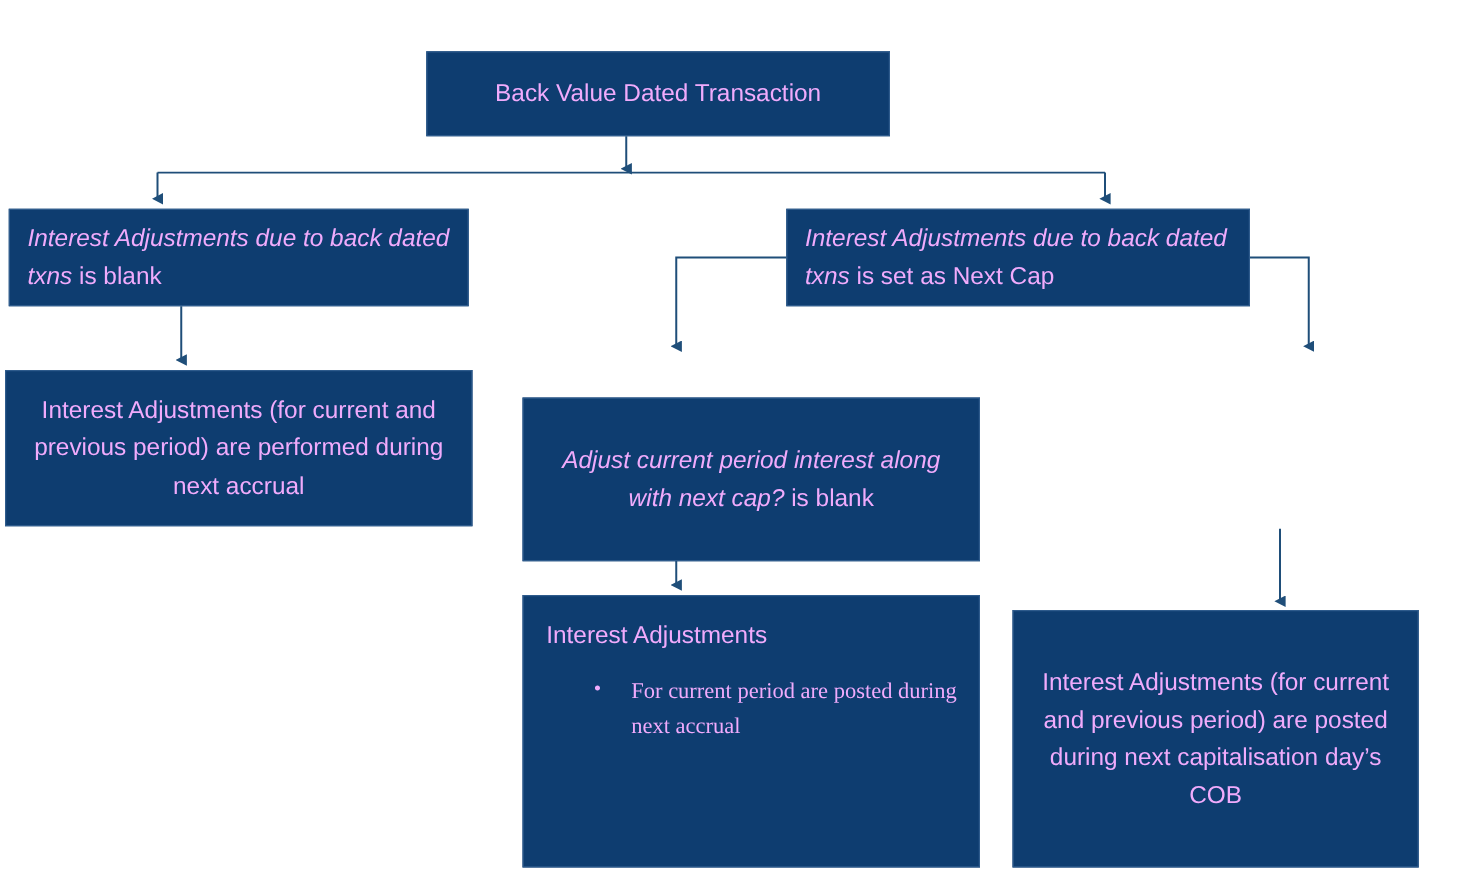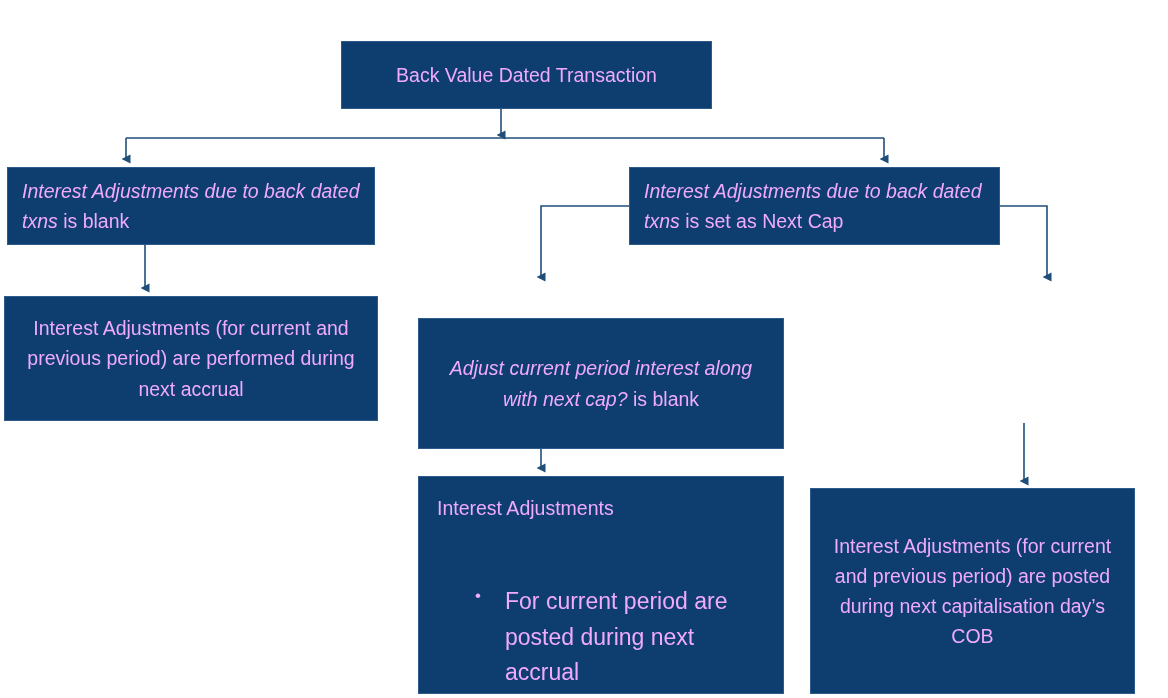--- a/index.html
+++ b/index.html
@@ -48,38 +48,39 @@
   .left   { text-align: left; }
   .it { font-style: italic; }
 
   
   #node-root      { left: 341px;  top: 41px;  width: 371px; height: 68px;  }
   #node-blank     { left: 7px;    top: 167px; width: 368px; height: 78px;  }
   #node-nextcap   { left: 629px;  top: 167px; width: 371px; height: 78px;  }
   #node-perf      { left: 4px;    top: 296px; width: 374px; height: 125px; }
   #node-adj-blank { left: 418px;  top: 292px; width: 366px; height: 131px; margin-top: 26px; }
   #node-adj-next  { left: 810px;  top: 292px; width: 325px; height: 131px; }
-  #node-bullets   { left: 418px;  top: 476px; width: 366px; height: 218px; justify-content: space-between; padding-top: 12px; }
+  #node-bullets   { left: 418px;  top: 476px; width: 366px; height: 218px; justify-content: flex-start; padding-top: 12px; }
   #node-posted    { left: 810px;  top: 488px; width: 325px; height: 206px; justify-content: center; }
 
   #node-bullets .heading {
     padding: 4px 14px 2px 18px;
     font-size: 19.5px;
   }
   #node-bullets ul {
     margin: 14px 0 0 0;
     padding: 0 16px 0 56px;
     list-style: none;
   }
   #node-bullets li {
     position: relative;
     margin-bottom: 2px;
-    font-size: 23px;
+    font-size: 18px;
     line-height: 1.55;
     padding-left: 30px;
+    font-family: Liberation Serif, serif;
   }
   #node-bullets li::before {
     content: "\2022";
     position: absolute;
     left: 0;
     top: -1px;
     font-size: 17px;
   }
 </style>
 </head>

